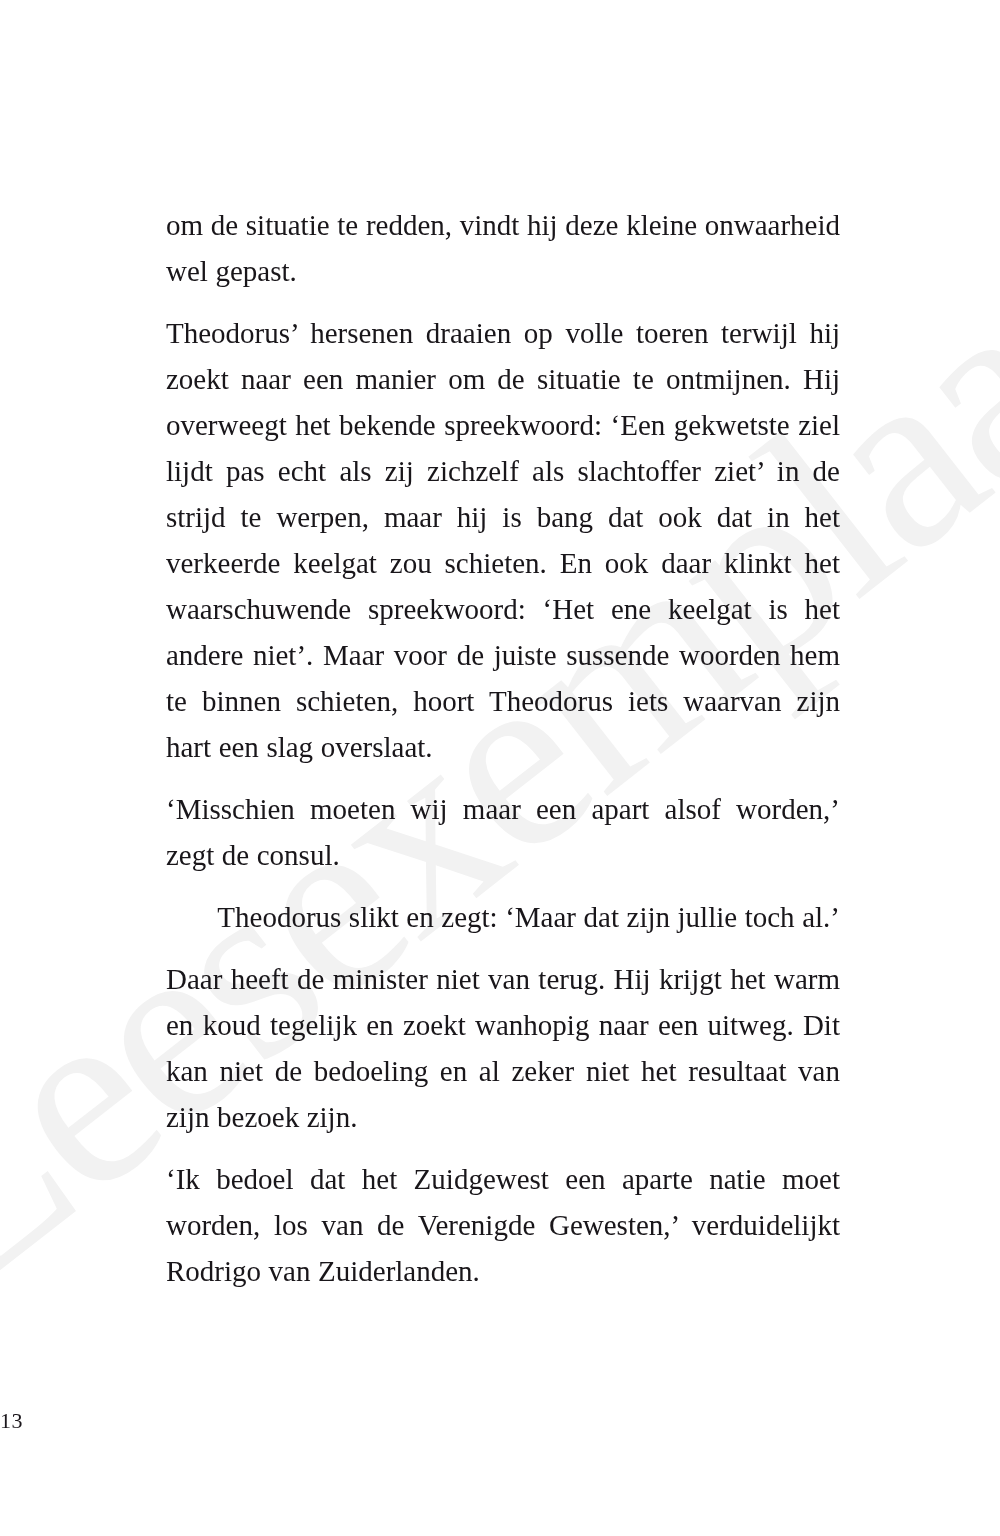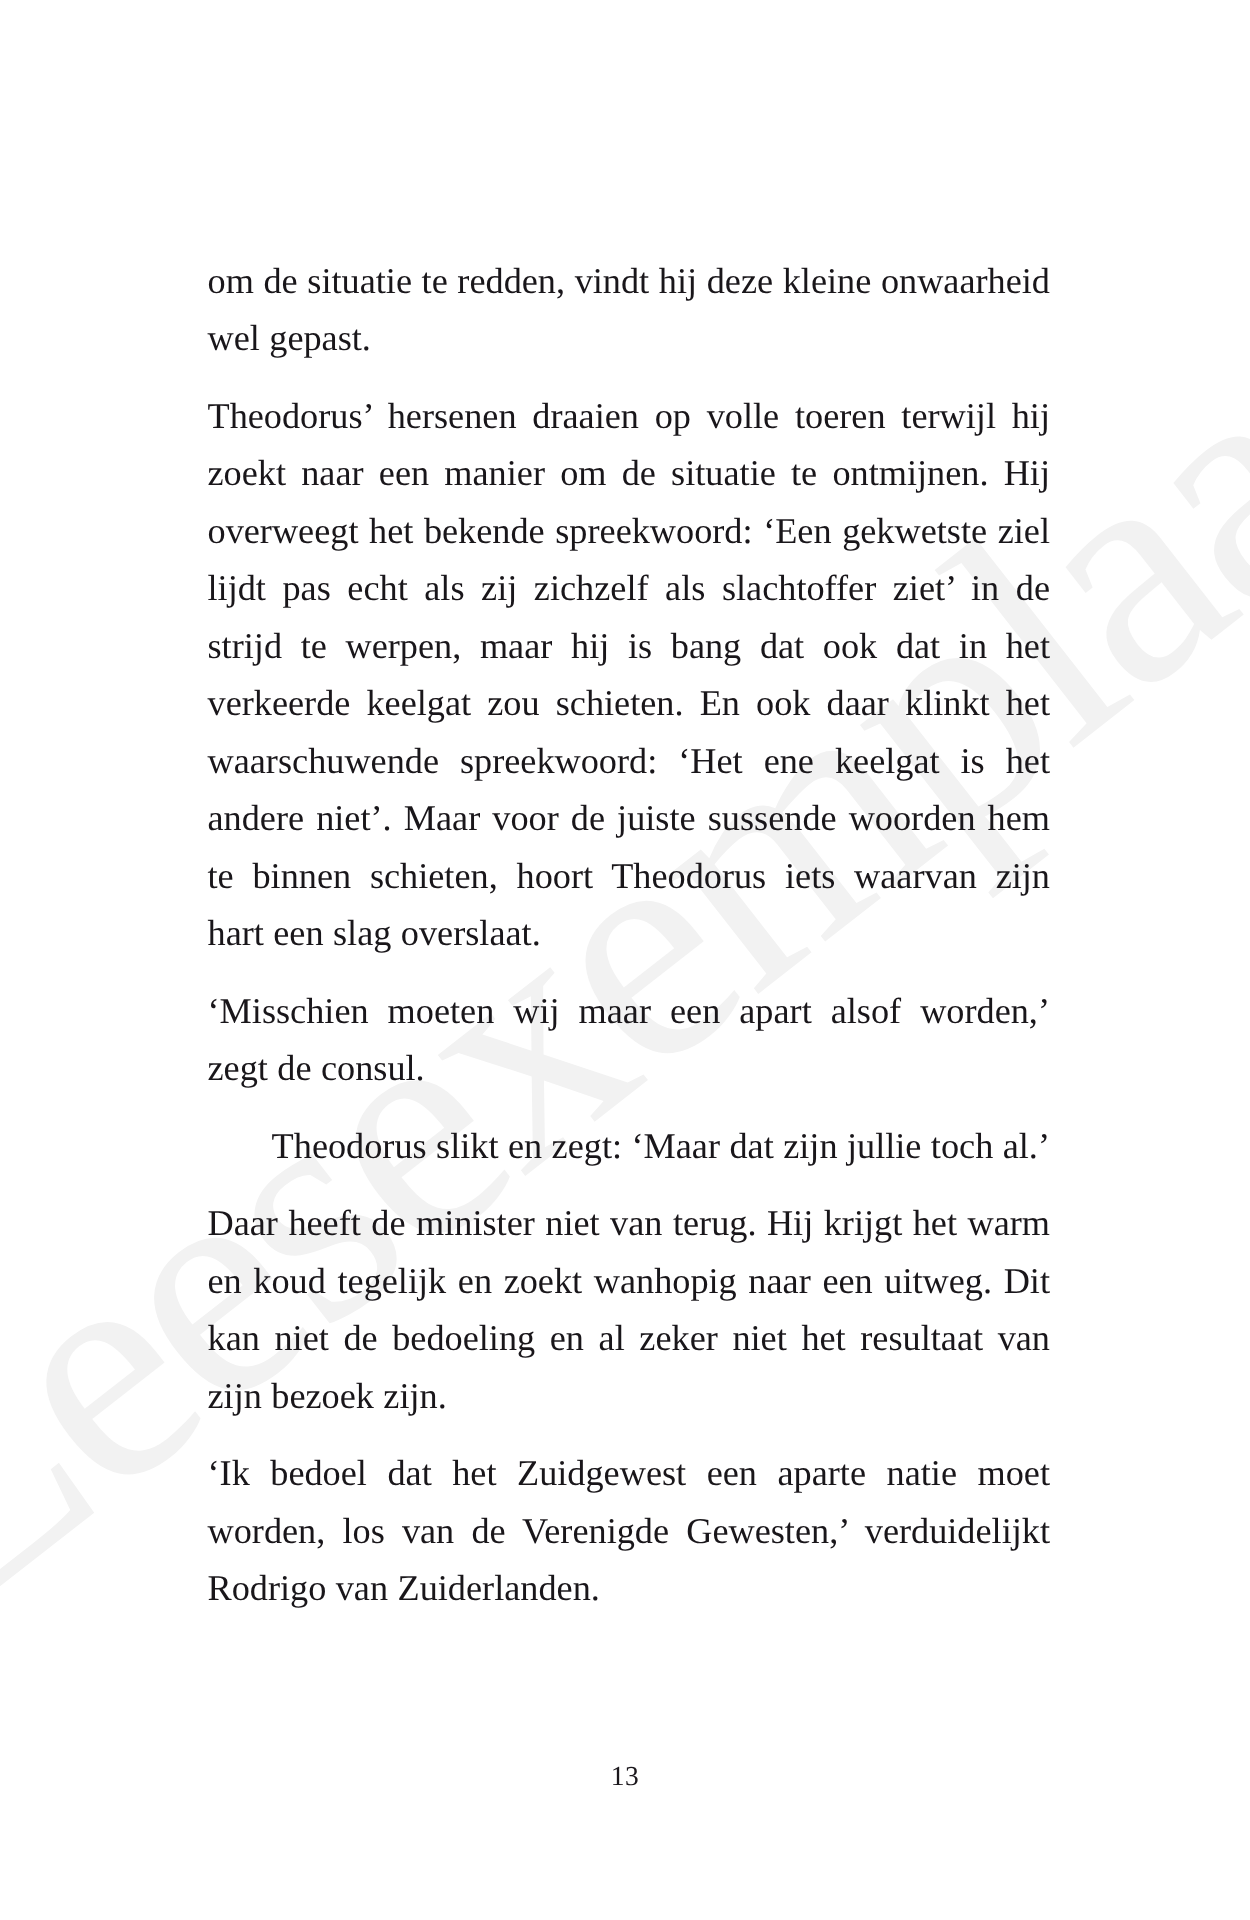--- a/index.html
+++ b/index.html
@@ -61,21 +61,21 @@
   .para.nojust {
     text-align: right;
   }
 
   
   .folio {
     position: absolute;
     left: 0;
     right: 0;
     top: 1408px;
-    text-align: center;
+    text-align: left;
     font-size: 22px;
     color: #1b171c;
     font-family: "Liberation Serif", "DejaVu Serif", serif;
     font-variant-numeric: oldstyle-nums;
     letter-spacing: 0.5px;
     z-index: 2;
   }
 </style>
 </head>
 <body>

